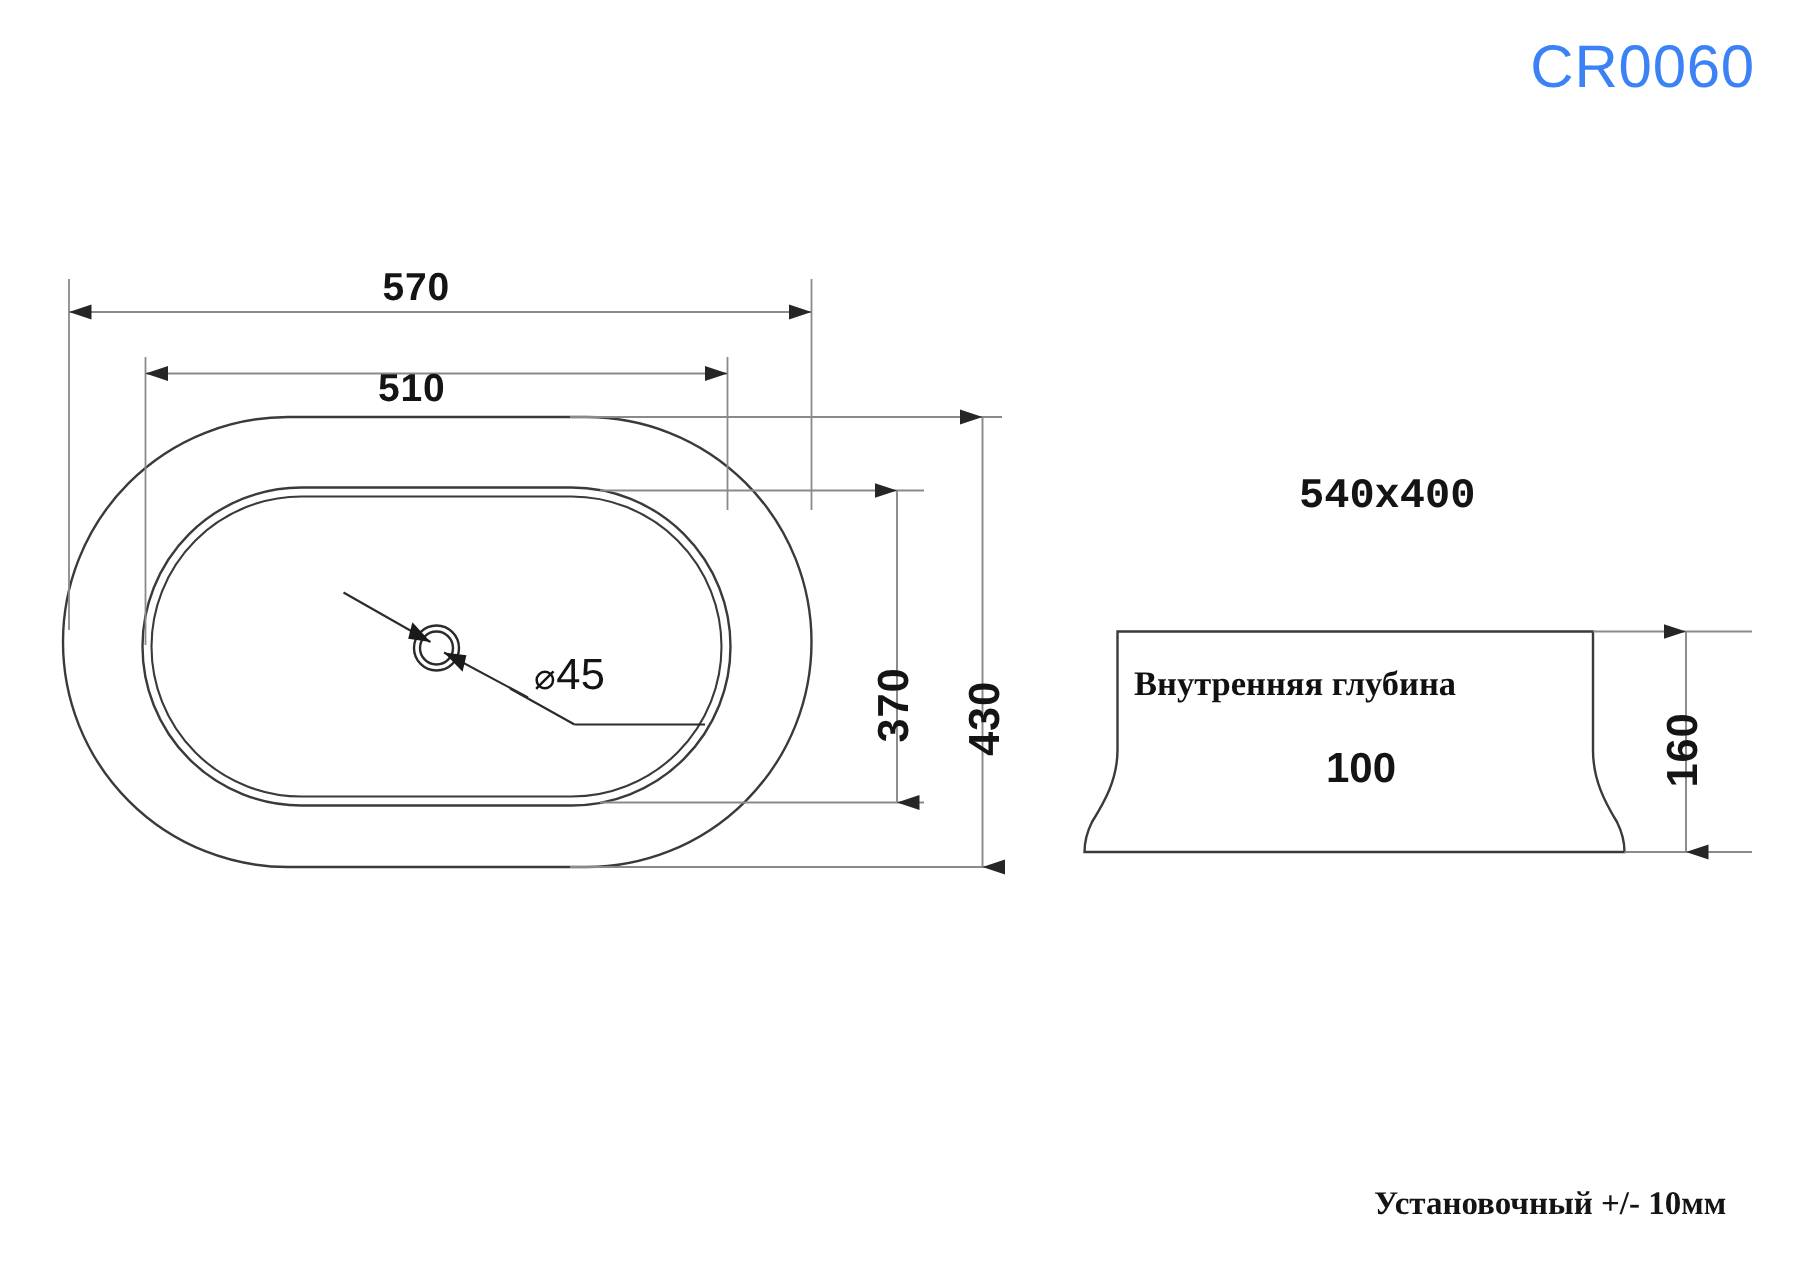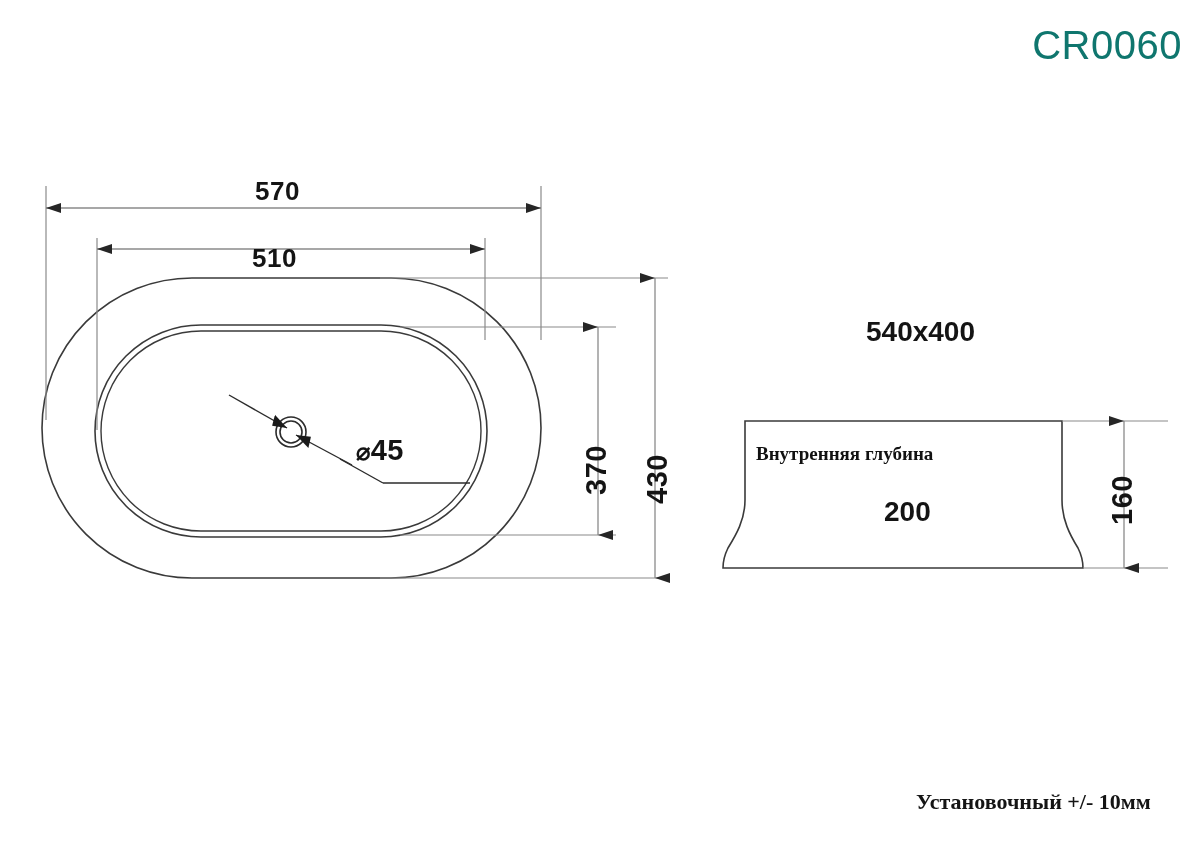--- a/index.html
+++ b/index.html
@@ -26,27 +26,27 @@
     left: 0; top: 0;
     width: 1200px;
     height: 849px;
   }
   .txt {
     position: absolute;
     white-space: nowrap;
     color: #141414;
   }
   .title-code {
-    right: 18px;
+    right: 30px;
     top: 23px;
     font-family: "Liberation Sans", sans-serif;
     font-size: 40px;
     font-weight: 400;
     letter-spacing: 0.5px;
-    color: #0f766e;
+    color: #3b82f6;
   }
   .dim-h {
     font-family: "Liberation Sans", sans-serif;
     font-size: 26px;
     font-weight: bold;
     letter-spacing: 0.5px;
   }
   .dim-570 { left: 255px; top: 176px; }
   .dim-510 { left: 252px; top: 227px; margin-top: 16px; }
   .dim-v {
@@ -58,46 +58,46 @@
     transform-origin: left top;
   }
   .dim-370 { left: 580px; top: 495px; }
   .dim-430 { left: 641px; top: 504px; }
   .dim-160 { left: 1106px; top: 525px; }
   .dia-label {
     left: 356px;
     top: 434px;
     font-family: "Liberation Sans", sans-serif;
     font-size: 29px;
-    font-weight: bold;
+    font-weight: normal;
     letter-spacing: 0.3px;
   }
   .dia-label .dia-sym { font-size: 24px; }
   .note-serif {
     font-family: "Liberation Serif", serif;
     font-weight: bold;
     color: #111;
   }
   .install-title {
     left: 766px;
     top: 281px;
     font-size: 28px;
   }
   .install-value {
     left: 866px;
     top: 316px;
-    font-family: Liberation Sans, sans-serif;
+    font-family: Liberation Mono, monospace;
     font-size: 28px;
     font-weight: bold;
     text-align: center;
   }
   .depth-title {
     left: 756px;
     top: 443px;
-    font-size: 19px;
+    font-size: 23px;
   }
   .depth-value {
     left: 884px;
     top: 496px;
     font-family: "Liberation Sans", sans-serif;
     font-size: 28px;
     font-weight: bold;
   }
   .tolerance {
     left: 916px;
@@ -202,17 +202,17 @@
 
   <div class="txt dia-label">
     <span class="dia-sym">⌀</span><span>45</span>
   </div>
 
 
   <div class="txt install-value">540x400</div>
 
   <div class="txt note-serif depth-title">Внутренняя глубина</div>
 
-  <div class="txt depth-value">200</div>
+  <div class="txt depth-value">100</div>
 
   <div class="txt tolerance">Установочный +/- 10мм</div>
 
 </div>
 
 </body></html>

